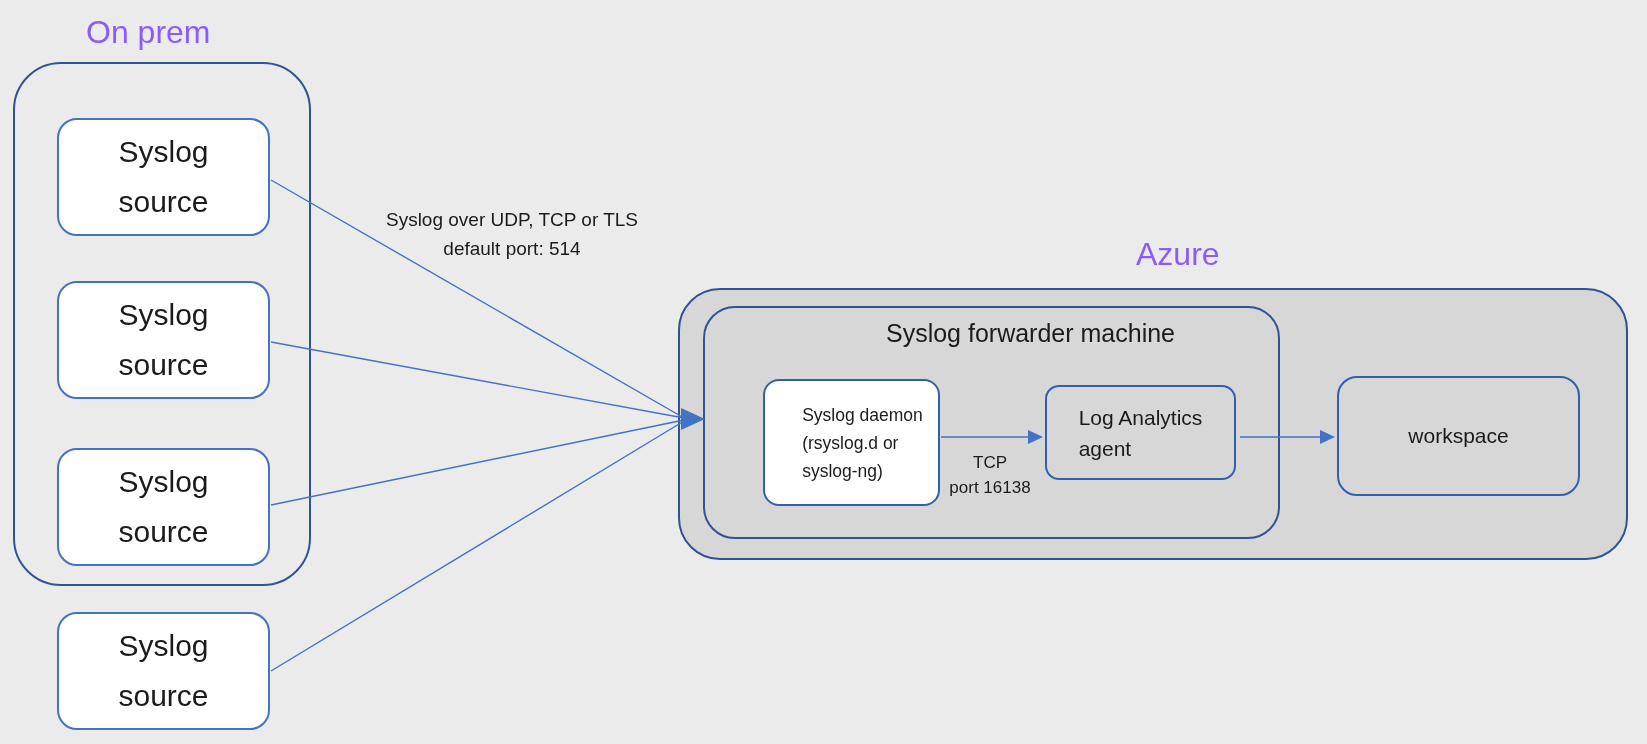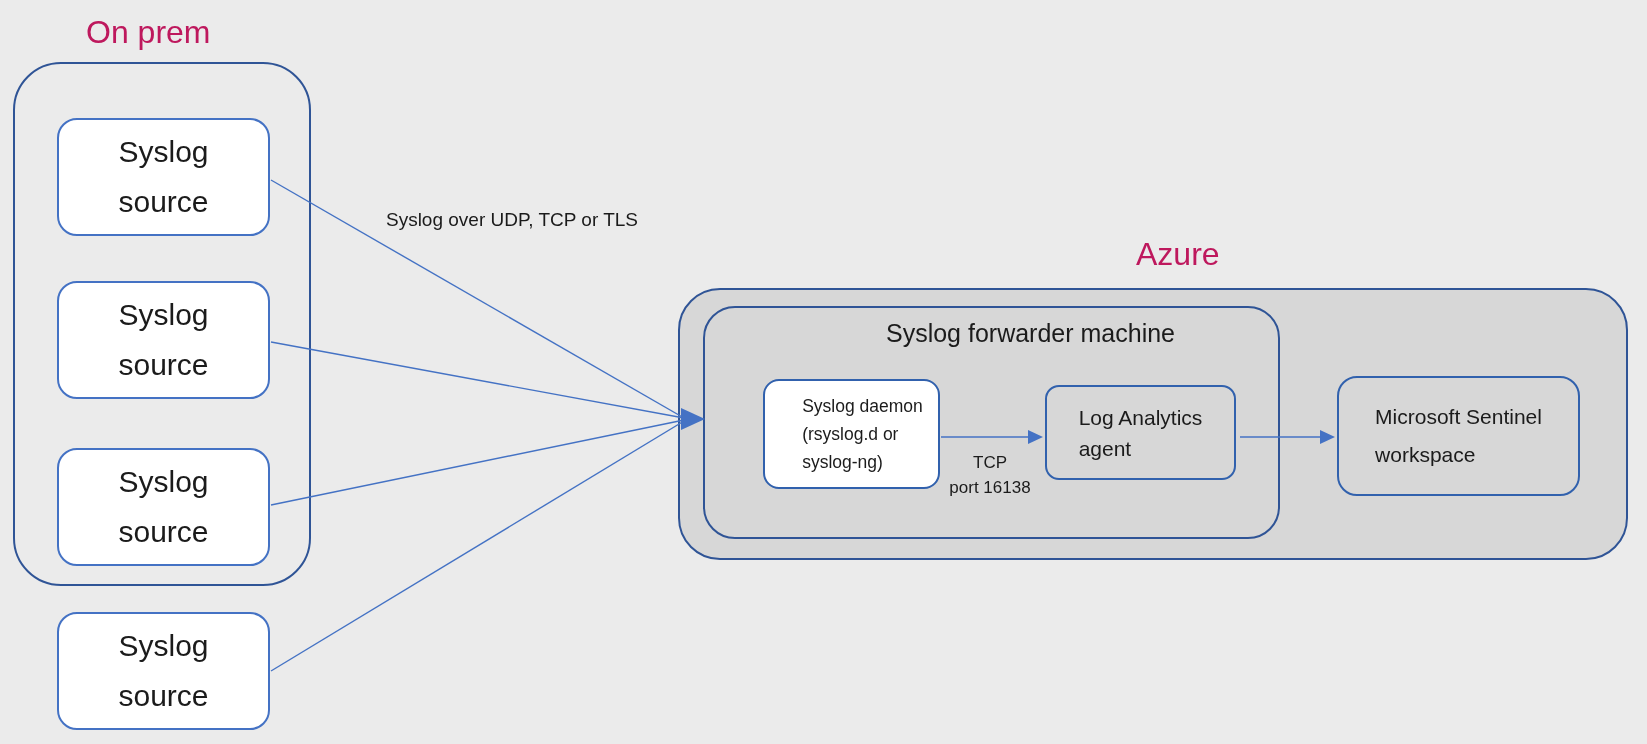--- a/index.html
+++ b/index.html
@@ -2,21 +2,21 @@
 <html><head>
 <meta charset="utf-8">
 <style>
   html,body{margin:0;padding:0;background:#EBEBEB;}
   .canvas{
     position:relative;width:1647px;height:744px;overflow:hidden;
     background:#EBEBEB;
     font-family:"Liberation Sans","DejaVu Sans",sans-serif;
     color:#1B1B1B;
   }
-  .title{position:absolute;font-size:32px;line-height:36px;color:#be185d;white-space:nowrap;z-index:3;}
+  .title{position:absolute;font-size:32px;line-height:36px;color:#8b5cf6;white-space:nowrap;z-index:3;}
   .on-prem-title{left:86px;top:14px;}
   .azure-title{left:1136px;top:236px;}
 
   .group{position:absolute;box-sizing:border-box;z-index:1;}
   .on-prem-group{
     left:13px;top:62px;width:298px;height:524px;
     border:2.2px solid #2F5496;border-radius:48px;background:transparent;
   }
   .azure-group{
     left:678px;top:288px;width:950px;height:272px;
@@ -38,21 +38,21 @@
   .box-lines span{display:block;}
 
   .src-box{
     left:57px;width:213px;height:118px;
     background:#FFFFFF;border:2px solid #4472C4;border-radius:20px;
     font-size:30px;
   }
   .src-box .box-lines span{line-height:50px;}
 
   .daemon-box{
-    left:763px;top:379px;width:177px;height:110px;
+    left:763px;top:379px;width:177px;height:127px;
     background:#FFFFFF;border:2px solid #3161AD;border-radius:16px;
     font-size:17.5px;
     padding-left:22px;
   }
   .daemon-box .box-lines span{line-height:28px;}
 
   .agent-box{
     left:1045px;top:385px;width:191px;height:95px;
     background:#D7D7D7;border:2px solid #3161AD;border-radius:14px;
     font-size:21px;
@@ -103,20 +103,21 @@
   </div>
   <div class="node src-box" style="top:612px">
     <div class="box-lines">
       <span>Syslog</span>
       <span>source</span>
     </div>
   </div>
 
   <div class="flow-label protocol-label">
     <span>Syslog over UDP, TCP or TLS</span>
+    <span>default port: 514</span>
   </div>
 
   <div class="title azure-title">Azure</div>
   <div class="group azure-group"></div>
   <div class="group forwarder-group"></div>
   <div class="forwarder-title">Syslog forwarder machine</div>
 
   <div class="node daemon-box">
     <div class="box-lines">
       <span>Syslog daemon</span>
@@ -127,21 +128,20 @@
 
   <div class="node agent-box">
     <div class="box-lines">
       <span>Log Analytics</span>
       <span>agent</span>
     </div>
   </div>
 
   <div class="node sentinel-box">
     <div class="box-lines">
-      <span>Microsoft Sentinel</span>
       <span>workspace</span>
     </div>
   </div>
 
   <div class="flow-label tcp-label">
     <span>TCP</span>
     <span>port 16138</span>
   </div>
 
   <svg class="arrows" width="1647" height="744" viewBox="0 0 1647 744">

